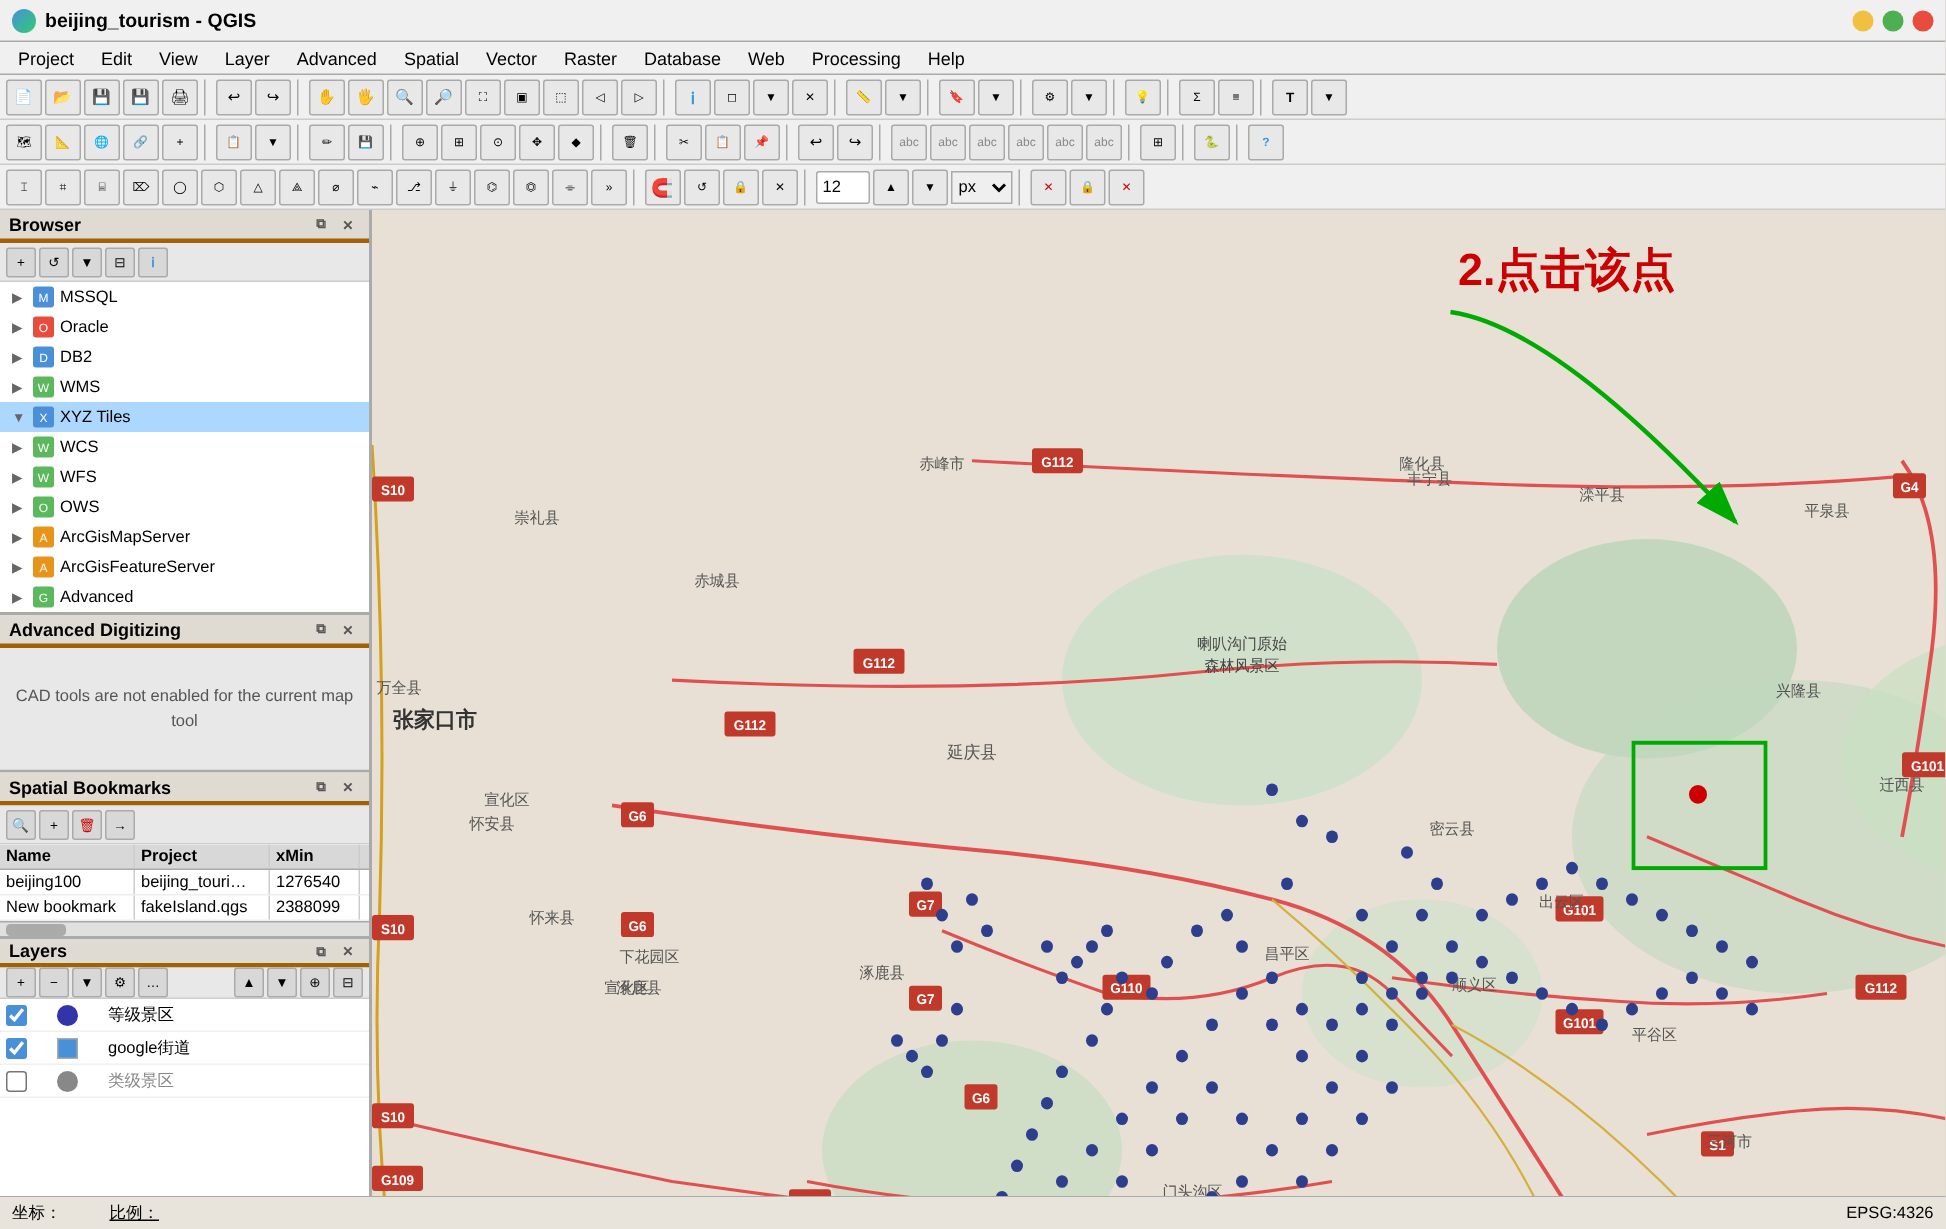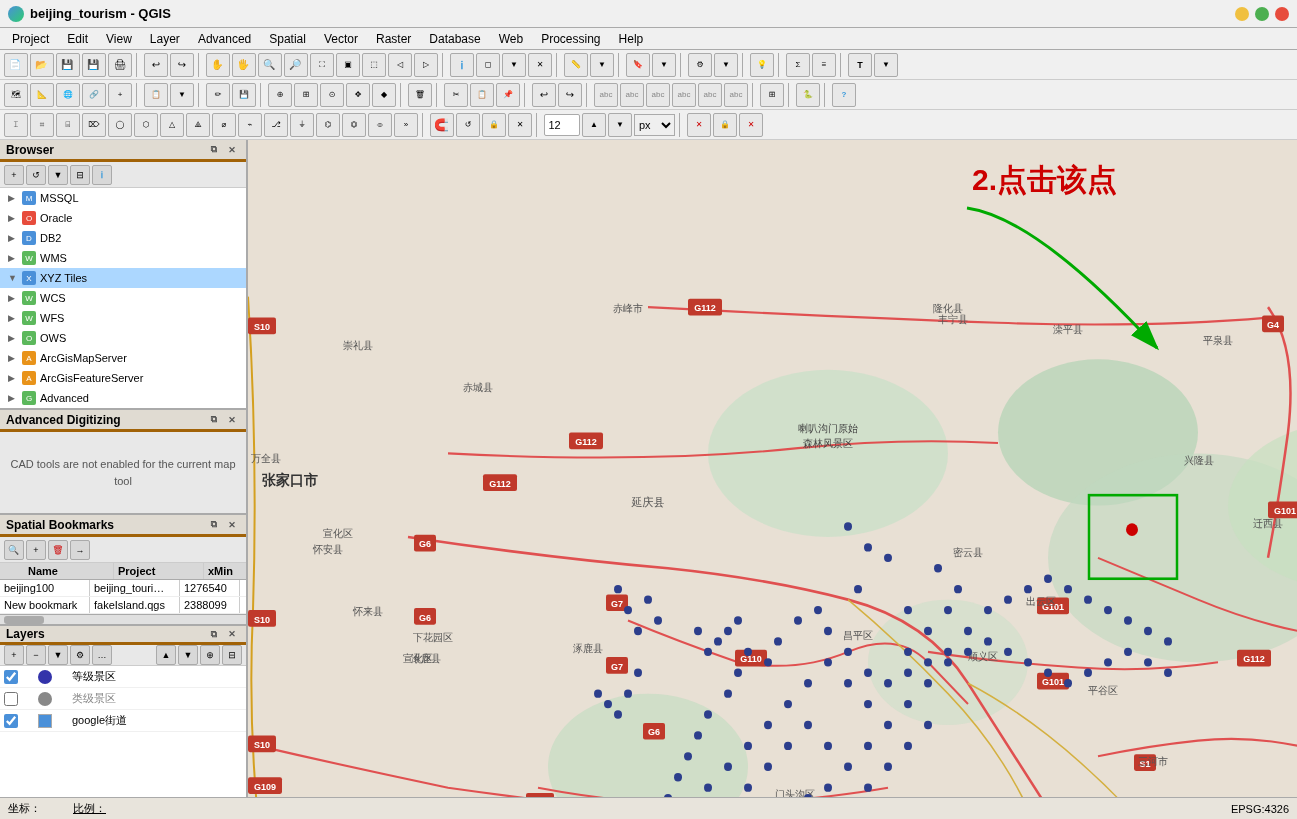--- a/index.html
+++ b/index.html
@@ -169,21 +169,20 @@
       background: white;
       overflow: hidden;
     }
     .bm-header {
       display: grid;
       grid-template-columns: 90px 90px 60px;
       background: #d8d8d8;
       border-bottom: 1px solid #aaa;
       font-size: 11px;
       font-weight: bold;
-      padding-left: 24px;
     }
     .bm-header div, .bm-row div {
       padding: 2px 4px;
       border-right: 1px solid #ccc;
       white-space: nowrap;
       overflow: hidden;
       text-overflow: ellipsis;
     }
     .bm-row {
       display: grid;
@@ -601,28 +600,28 @@
         <div class="sm-btn">⊕</div>
         <div class="sm-btn">⊟</div>
       </div>
       <div id="layers-content">
         <div class="layer-item">
           <input type="checkbox" class="layer-check" checked="" style="">
           <div style="width:14px;height:14px;background:#3333aa;border-radius:50%;flex-shrink:0;"></div>
           <span>等级景区</span>
         </div>
         <div class="layer-item">
+          <input type="checkbox" class="layer-check" checked="" style="">
+          <div style="width:14px;height:14px;background:#4a90d9;border:1px solid #aaa;flex-shrink:0;"></div>
+          <span>google街道</span>
+        </div>
+        <div class="layer-item">
           <input type="checkbox" class="layer-check" style="">
           <div style="width:14px;height:14px;background:#888;border-radius:50%;flex-shrink:0;"></div>
           <span style="color:#888;">类级景区</span>
-        </div>
-        <div class="layer-item">
-          <input type="checkbox" class="layer-check" checked="" style="">
-          <div style="width:14px;height:14px;background:#4a90d9;border:1px solid #aaa;flex-shrink:0;"></div>
-          <span>google街道</span>
         </div>
       </div>
     </div>
 
   </div>
 
   <div id="map-area">
     <svg id="map-canvas" xmlns="http://www.w3.org/2000/svg" viewBox="0 0 1049 650" preserveAspectRatio="none">
 
       <rect width="1049" height="650" fill="#e8e0d4"></rect>

